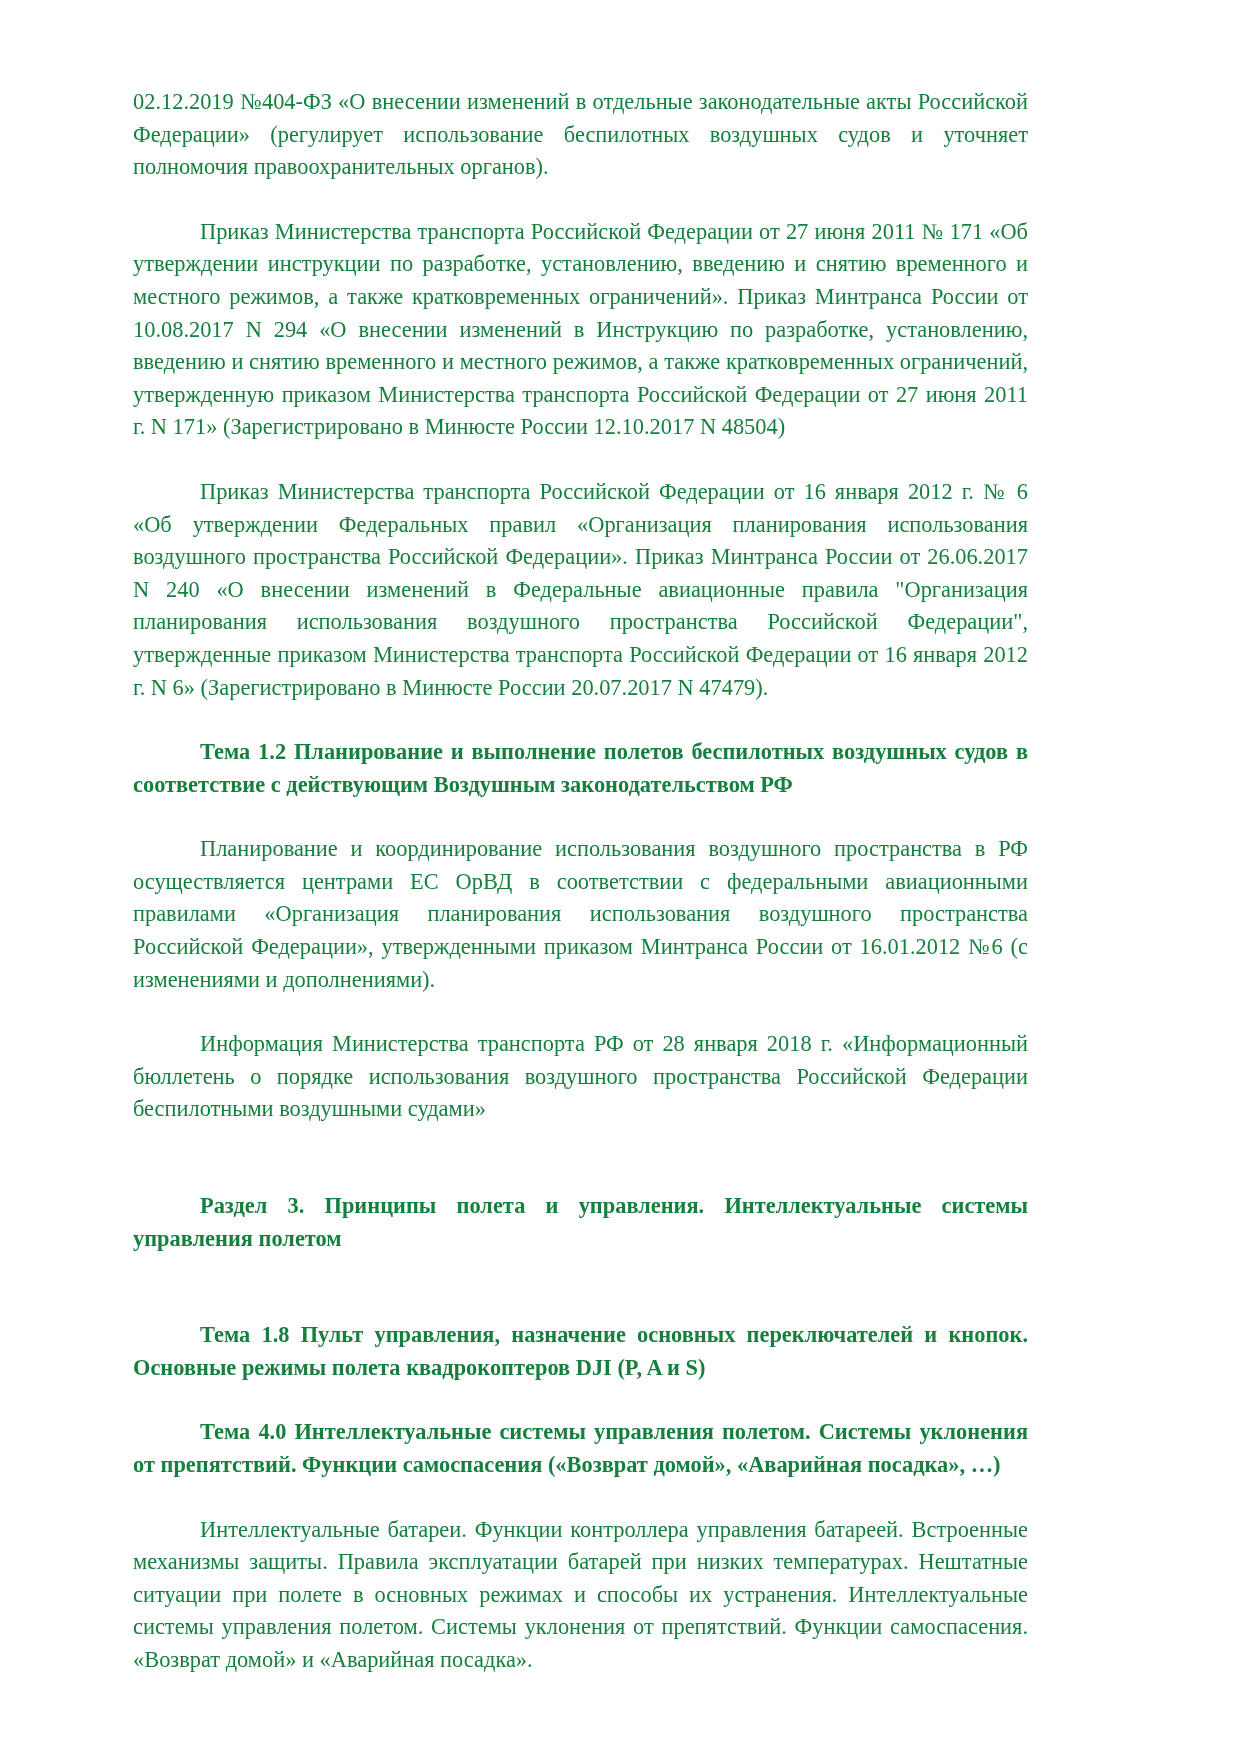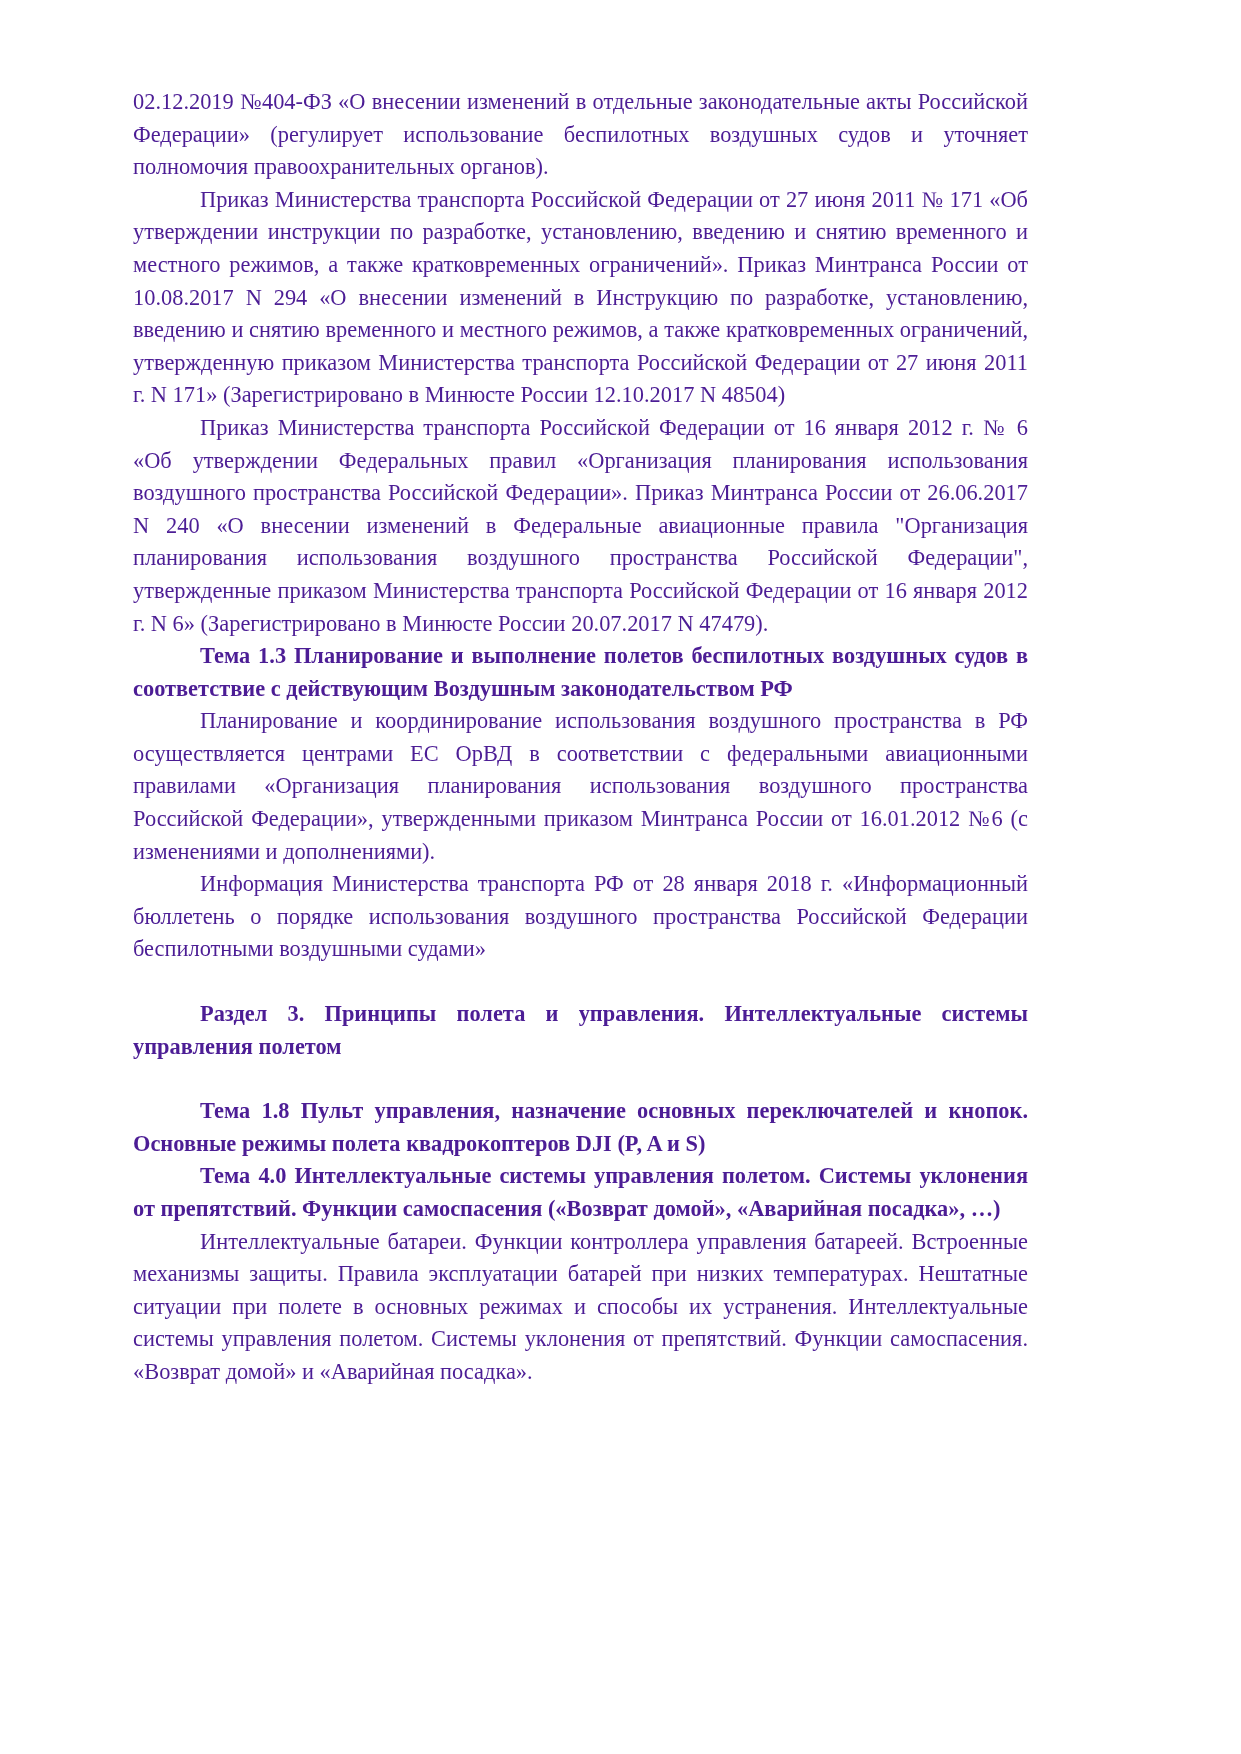--- a/index.html
+++ b/index.html
@@ -5,36 +5,36 @@
     html, body { margin: 0; padding: 0; background: #ffffff; }
     body { width: 1241px; height: 1754px; position: relative; overflow: hidden; }
     .page {
       position: absolute;
       left: 133px;
       top: 86px;
       width: 895px;
       font-family: "Liberation Serif", serif;
       font-size: 22.4px;
       line-height: 32.6px;
-      color: #4c1d95;
+      color: #15803d;
       text-align: justify;
     }
     .p { margin: 0; text-indent: 0; }
-    .p.indent { text-indent: 67px; }
+    .p.indent { text-indent: 67px; margin-top: 32px; }
     .b { font-weight: bold; }
     .gap1 { height: 32px; }
   </style>
 </head>
 <body>
 
 <div class="page">
   <p class="p">02.12.2019 №404-ФЗ «О внесении изменений в отдельные законодательные акты Российской Федерации» (регулирует использование беспилотных воздушных судов и уточняет полномочия правоохранительных органов).</p>
   <p class="p indent">Приказ Министерства транспорта Российской Федерации от 27 июня 2011 № 171 «Об утверждении инструкции по разработке, установлению, введению и снятию временного и местного режимов, а также кратковременных ограничений». Приказ Минтранса России от 10.08.2017 N 294 «О внесении изменений в Инструкцию по разработке, установлению, введению и снятию временного и местного режимов, а также кратковременных ограничений, утвержденную приказом Министерства транспорта Российской Федерации от 27 июня 2011 г. N 171» (Зарегистрировано в Минюсте России 12.10.2017 N 48504)</p>
   <p class="p indent">Приказ Министерства транспорта Российской Федерации от 16 января 2012 г. № 6 «Об утверждении Федеральных правил «Организация планирования использования воздушного пространства Российской Федерации». Приказ Минтранса России от 26.06.2017 N 240 «О внесении изменений в Федеральные авиационные правила "Организация планирования использования воздушного пространства Российской Федерации", утвержденные приказом Министерства транспорта Российской Федерации от 16 января 2012 г. N 6» (Зарегистрировано в Минюсте России 20.07.2017 N 47479).</p>
-  <p class="p indent b">Тема 1.3 Планирование и выполнение полетов беспилотных воздушных судов в соответствие с действующим Воздушным законодательством РФ</p>
+  <p class="p indent b">Тема 1.2 Планирование и выполнение полетов беспилотных воздушных судов в соответствие с действующим Воздушным законодательством РФ</p>
   <p class="p indent">Планирование и координирование использования воздушного пространства в РФ осуществляется центрами ЕС ОрВД в соответствии с федеральными авиационными правилами «Организация планирования использования воздушного пространства Российской Федерации», утвержденными приказом Минтранса России от 16.01.2012 №6 (с изменениями и дополнениями).</p>
   <p class="p indent">Информация Министерства транспорта РФ от 28 января 2018 г. «Информационный бюллетень о порядке использования воздушного пространства Российской Федерации беспилотными воздушными судами»</p>
   <div class="gap1"></div>
   <p class="p indent b">Раздел 3. Принципы полета и управления. Интеллектуальные системы управления полетом</p>
   <div class="gap1"></div>
   <p class="p indent b">Тема 1.8 Пульт управления, назначение основных переключателей и кнопок. Основные режимы полета квадрокоптеров DJI (P, A и S)</p>
   <p class="p indent b">Тема 4.0 Интеллектуальные системы управления полетом. Системы уклонения от препятствий. Функции самоспасения («Возврат домой», «Аварийная посадка», …)</p>
   <p class="p indent">Интеллектуальные батареи. Функции контроллера управления батареей. Встроенные механизмы защиты. Правила эксплуатации батарей при низких температурах. Нештатные ситуации при полете в основных режимах и способы их устранения. Интеллектуальные системы управления полетом. Системы уклонения от препятствий. Функции самоспасения. «Возврат домой» и «Аварийная посадка».</p>
 </div>
 

